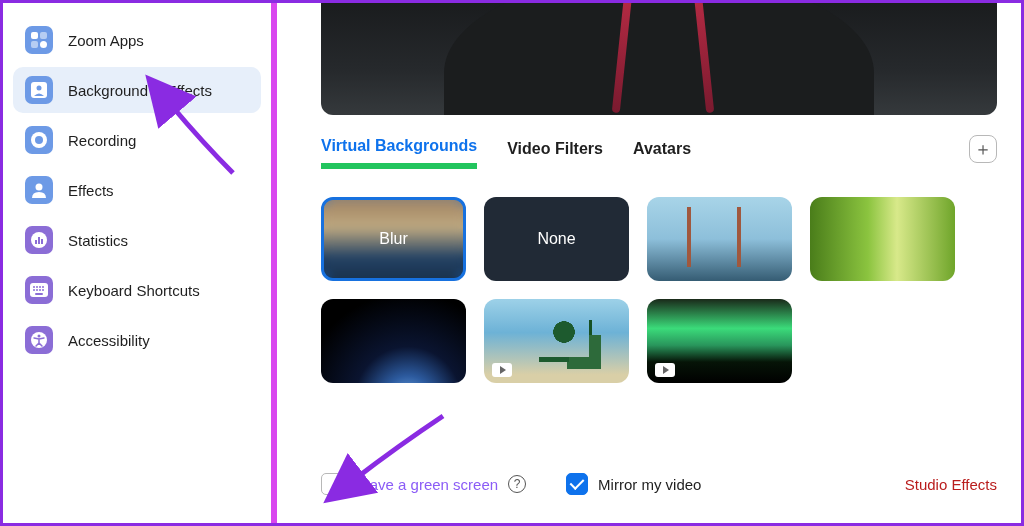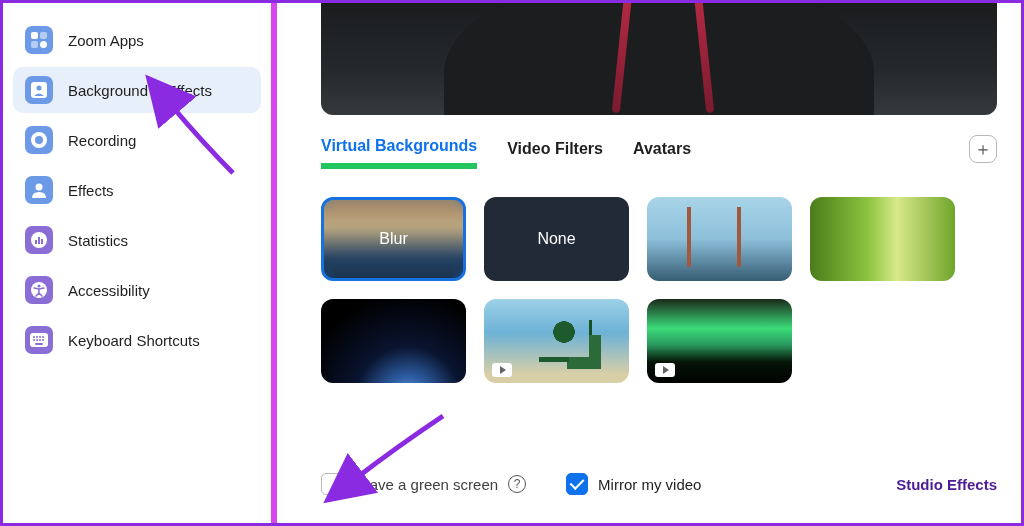--- a/index.html
+++ b/index.html
@@ -156,27 +156,27 @@
     border: 1.5px solid #b8b8b8; border-radius: 5px;
     display: flex; align-items: center; justify-content: center;
     cursor: pointer; background: #fff;
   }
   .checkbox.checked { background: #0e72ec; border-color: #0e72ec; }
   .checkbox.checked::after {
     content:''; width: 6px; height: 11px;
     border: solid #fff; border-width: 0 2.5px 2.5px 0;
     transform: rotate(45deg); margin-top: -3px;
   }
-  .check-label { font-size: 15px; color: #404040; }
+  .check-label { font-size: 15px; color: #8b5cf6; }
   .help-circle {
     width: 18px; height: 18px; border: 1.5px solid #555; border-radius: 50%;
     display:flex; align-items:center; justify-content:center;
     font-size: 12px; color:#555; cursor:pointer;
   }
-  .studio-link { color: #4c1d95; font-weight: 700; font-size: 15px; cursor:pointer; margin-left:auto;}
+  .studio-link { color: #b91c1c; font-weight: 400; font-size: 15px; cursor:pointer; margin-left:auto;}
   .arrow {
     position: absolute;
     pointer-events: none;
   }
   .arrow svg { overflow: visible; }
 </style>
 </head>
 <body>
 
 <div class="layout">
@@ -228,49 +228,49 @@
     <div class="sidebar-item">
       <div class="icon-box ic-purple">
         <svg width="18" height="18" viewBox="0 0 18 18">
             <circle cx="9" cy="9" r="8" fill="#fff"></circle>
             <rect x="5" y="9" width="2" height="4" fill="#8b6dd6"></rect>
             <rect x="8" y="6" width="2" height="7" fill="#8b6dd6"></rect>
             <rect x="11" y="8" width="2" height="5" fill="#8b6dd6"></rect>
           </svg>
       </div>
       <span class="label">Statistics</span>
-    </div>
-
-    <div class="sidebar-item">
-      <div class="icon-box ic-purple">
-        <svg width="18" height="18" viewBox="0 0 18 18">
-            <circle cx="9" cy="9" r="8" fill="#fff"></circle>
-            <circle cx="9" cy="5" r="1.5" fill="#8b6dd6"></circle>
-            <path d="M4 7 L9 8 L14 7 M9 8 L9 12 M9 12 L6 15 M9 12 L12 15" stroke="#8b6dd6" stroke-width="1.5" fill="none" stroke-linecap="round"></path>
-          </svg>
-      </div>
-      <span class="label">Accessibility</span>
     </div>
 
     <div class="sidebar-item">
       <div class="icon-box ic-purple">
         <svg width="18" height="14" viewBox="0 0 18 14">
             <rect x="0" y="0" width="18" height="14" rx="3" fill="#fff"></rect>
             <circle cx="4" cy="4" r="1" fill="#8b6dd6"></circle>
             <circle cx="7" cy="4" r="1" fill="#8b6dd6"></circle>
             <circle cx="10" cy="4" r="1" fill="#8b6dd6"></circle>
             <circle cx="13" cy="4" r="1" fill="#8b6dd6"></circle>
             <circle cx="4" cy="7" r="1" fill="#8b6dd6"></circle>
             <circle cx="7" cy="7" r="1" fill="#8b6dd6"></circle>
             <circle cx="10" cy="7" r="1" fill="#8b6dd6"></circle>
             <circle cx="13" cy="7" r="1" fill="#8b6dd6"></circle>
             <rect x="5" y="10" width="8" height="2" rx="1" fill="#8b6dd6"></rect>
           </svg>
       </div>
       <span class="label">Keyboard Shortcuts</span>
+    </div>
+
+    <div class="sidebar-item">
+      <div class="icon-box ic-purple">
+        <svg width="18" height="18" viewBox="0 0 18 18">
+            <circle cx="9" cy="9" r="8" fill="#fff"></circle>
+            <circle cx="9" cy="5" r="1.5" fill="#8b6dd6"></circle>
+            <path d="M4 7 L9 8 L14 7 M9 8 L9 12 M9 12 L6 15 M9 12 L12 15" stroke="#8b6dd6" stroke-width="1.5" fill="none" stroke-linecap="round"></path>
+          </svg>
+      </div>
+      <span class="label">Accessibility</span>
     </div>
 
   </div>
 
   <div class="main">
 
     <div class="preview">
       <div class="hoodie"></div>
       <div class="string left"></div>
       <div class="string right"></div>

